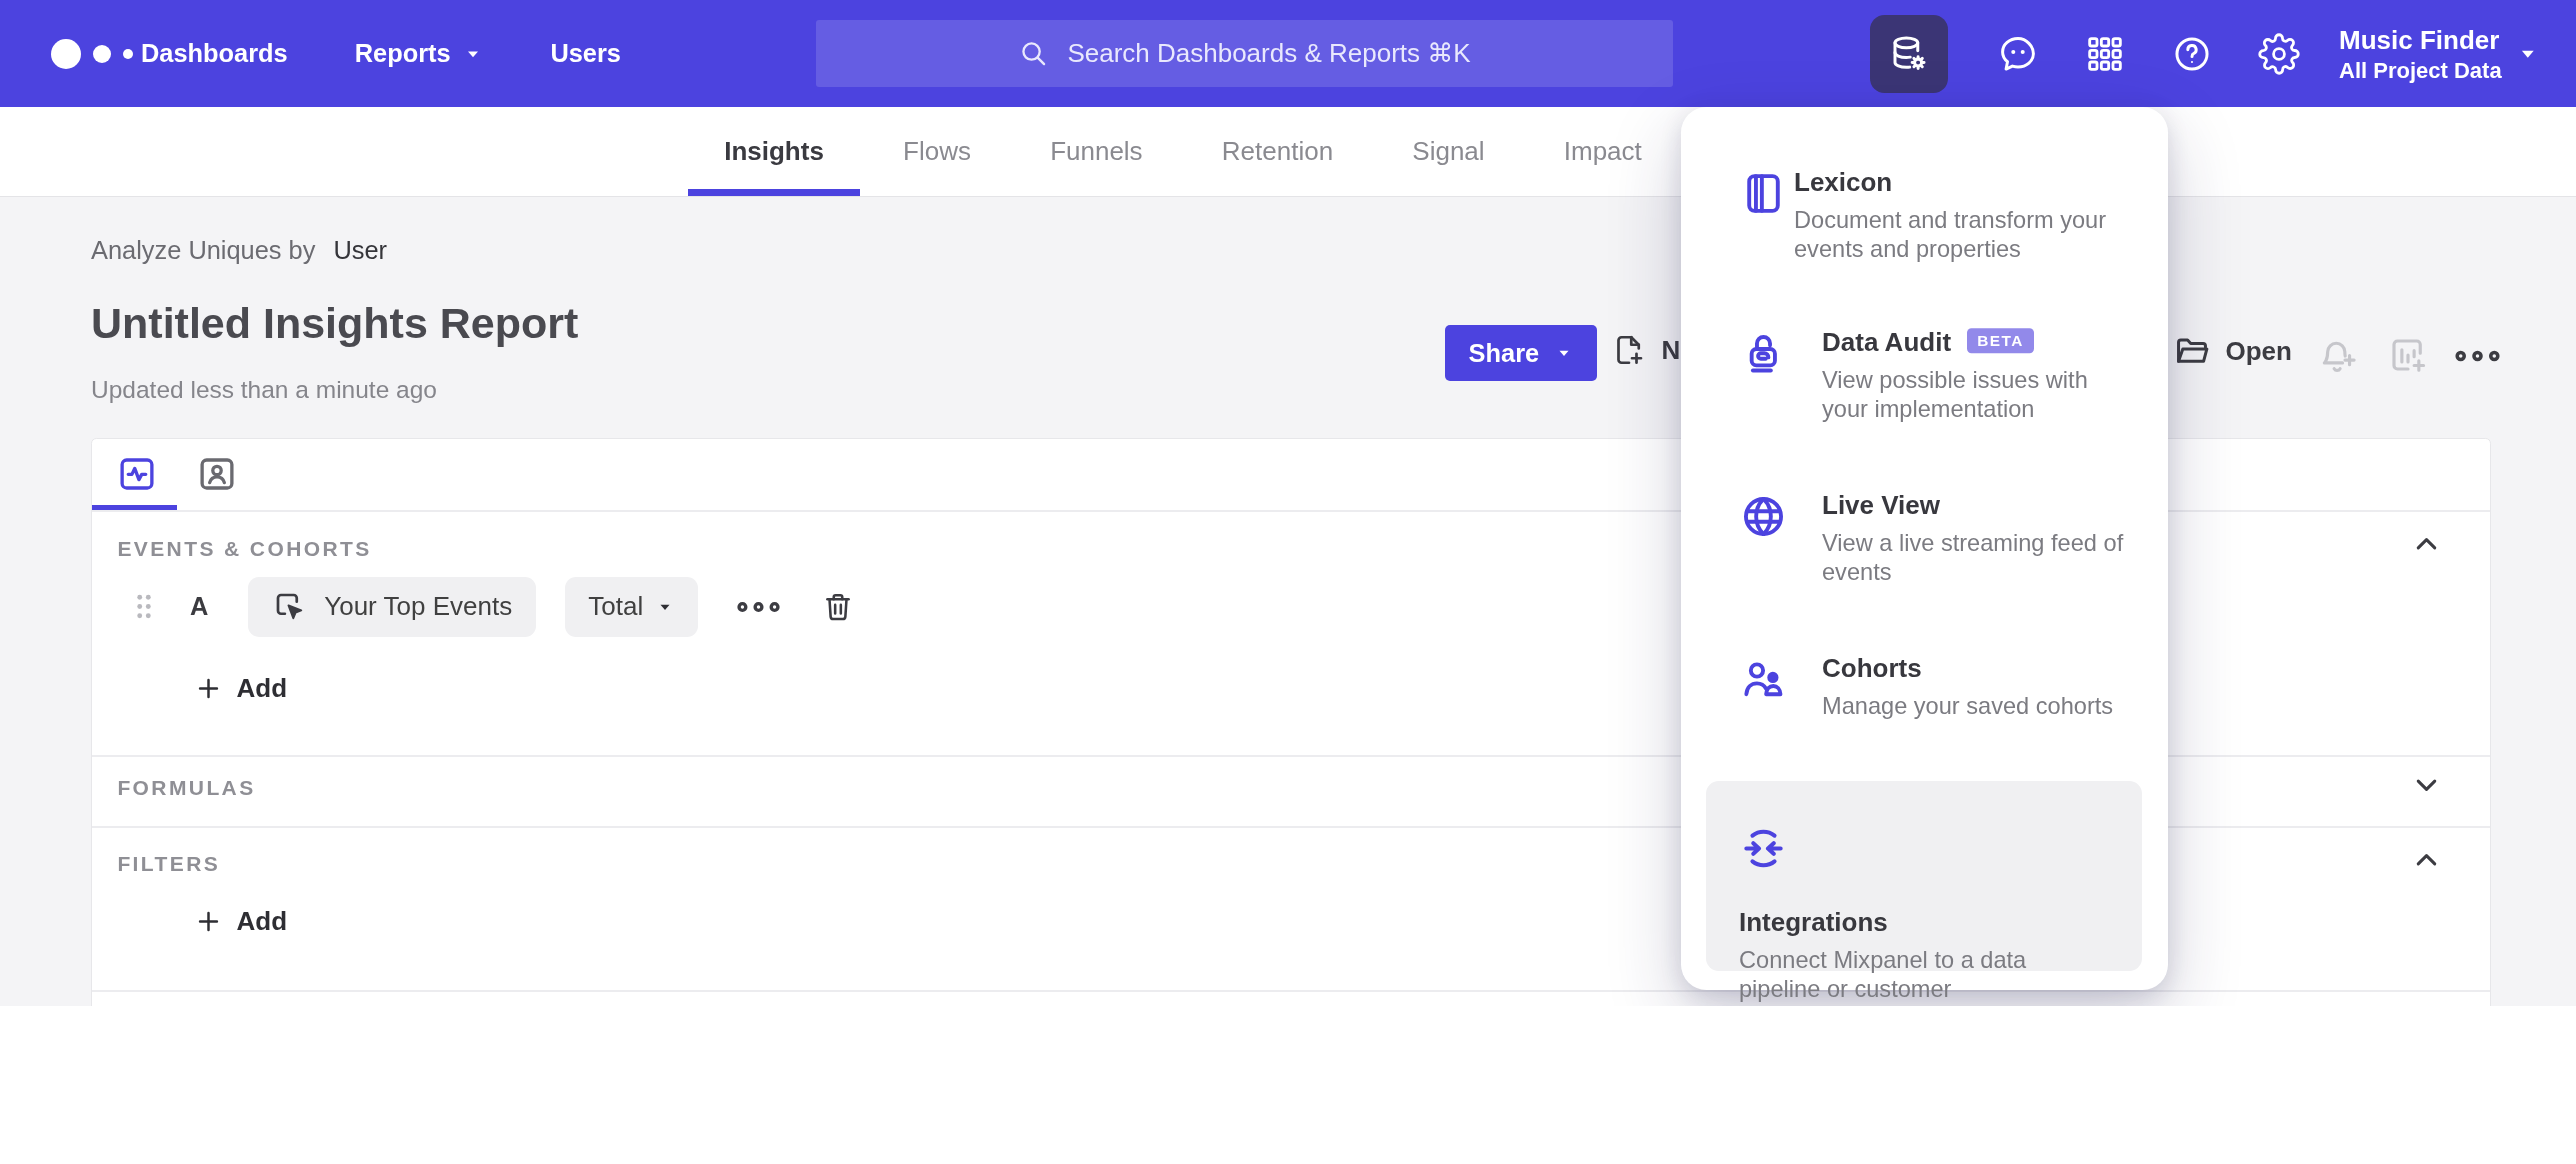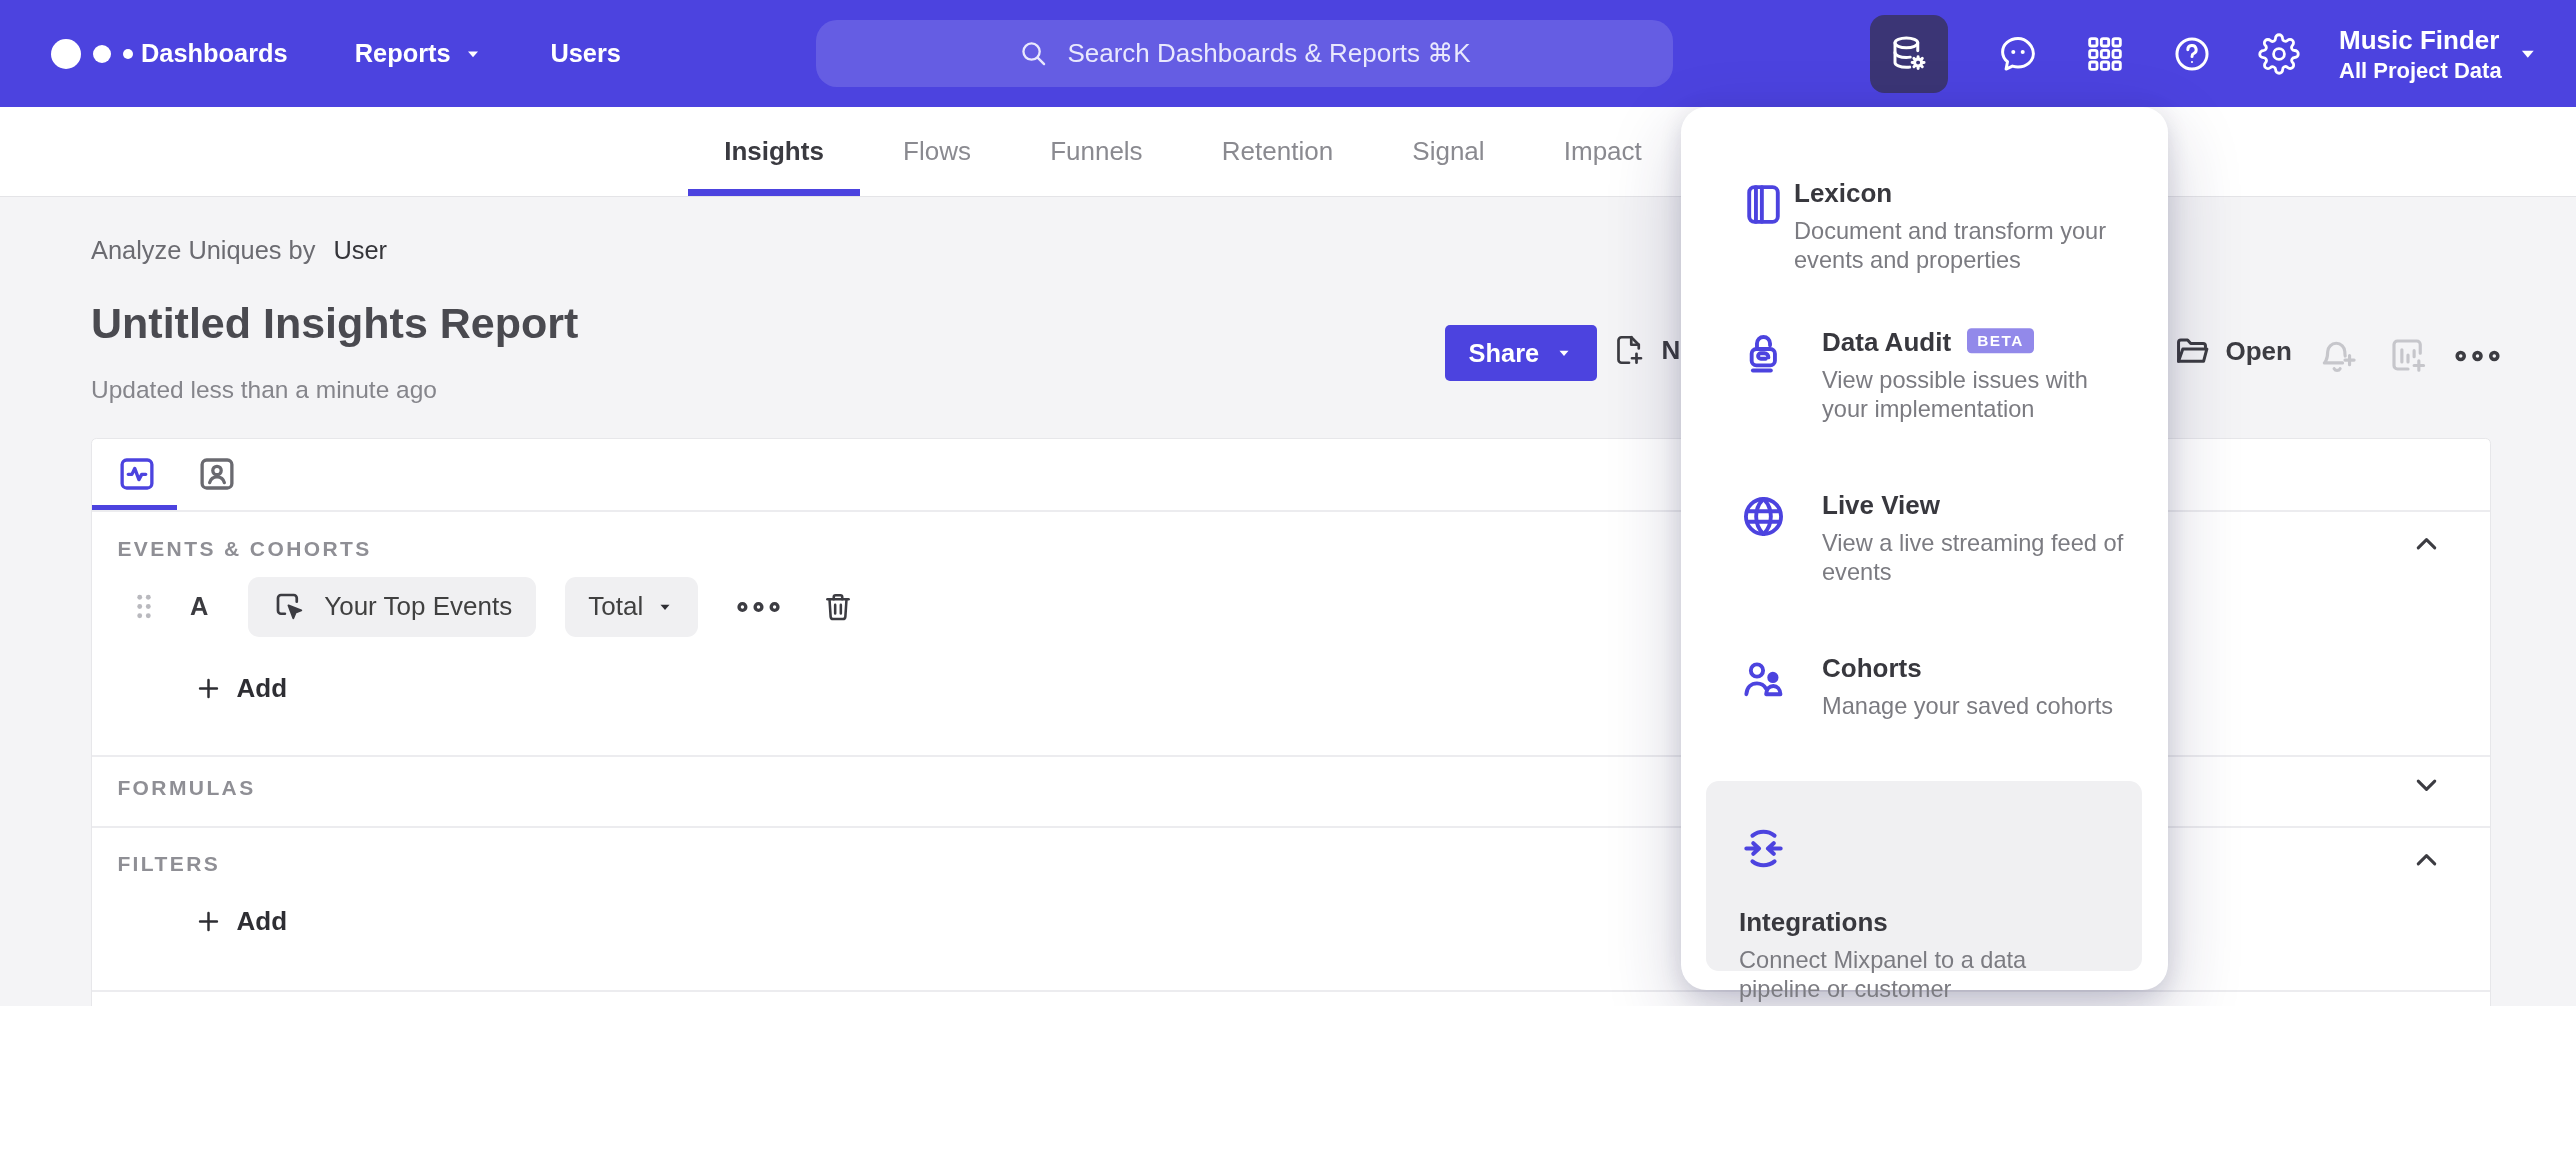--- a/index.html
+++ b/index.html
@@ -9,21 +9,21 @@
 
   
   .nav { position:absolute; top:0; left:0; right:0; height:107px; background:#4c43df; z-index:5; }
   .logo { position:absolute; left:51px; top:0; height:107px; display:flex; align-items:center; gap:11.8px; }
   .logo .d1 { width:30px; height:30px; border-radius:50%; background:#fff; }
   .logo .d2 { width:18px; height:18px; border-radius:50%; background:#fff; }
   .logo .d3 { width:10px; height:10px; border-radius:50%; background:#fff; }
   .nav-menu { position:absolute; left:141px; top:0; height:107px; display:flex; align-items:center; gap:67px; }
   .nav-item { color:#fff; font-size:25.4px; font-weight:600; display:flex; align-items:center; gap:12.7px; cursor:pointer; }
   .nav-item svg { display:block; }
-  .search { position:absolute; left:816px; top:20px; width:857px; height:67px; background:rgba(255,255,255,0.14); border-radius:21px; display:flex; align-items:center; justify-content:center; gap:18px; cursor:text; }
+  .search { position:absolute; left:816px; top:20px; width:857px; height:67px; background:rgba(255,255,255,0.14); border-radius:3px; display:flex; align-items:center; justify-content:center; gap:18px; cursor:text; }
   .search-text { color:#e9e8fd; font-size:26px; font-family:"Liberation Sans","DejaVu Sans",sans-serif; }
   .nav-right { position:absolute; right:23.6px; top:0; height:107px; display:flex; align-items:center; }
   .tile { width:78px; height:78px; border-radius:14.5px; background:#3b3575; display:flex; align-items:center; justify-content:center; margin-right:27px; }
   .nav-icon-btn { width:87px; display:flex; justify-content:center; color:#fff; cursor:pointer; }
   .project { margin-left:16.3px; margin-right:14.5px; color:#fff; text-align:left; cursor:pointer; }
   .project .p-name { font-size:26px; font-weight:700; line-height:33px; }
   .project .p-scope { font-size:22px; font-weight:700; line-height:27px; }
   .project-chevron { color:#fff; margin-right:12.7px; cursor:pointer; }
 
   
@@ -356,21 +356,21 @@
       <svg width="27" height="27" viewBox="0 0 24 24" fill="none" stroke="#2e2e33" stroke-width="2.2" stroke-linecap="round">
           <path d="M12 4.5v15M4.5 12h15"></path>
         </svg>
       <span>Add</span>
     </span>
   </div>
 
   <div class="menu">
     <div class="menu-hover-bg"></div>
 
-    <div class="menu-item" style="top:71px;gap:6px;">
+    <div class="menu-item" style="top:60px;gap:6px;">
       <span class="menu-icon">
         <svg width="49" height="49" viewBox="0 0 24 24" fill="none" stroke="currentColor" stroke-width="1.9" stroke-linecap="round" stroke-linejoin="round">
           <rect x="5" y="3.5" width="14" height="17" rx="2.6"></rect>
             <path d="M8.3 3.5v17M11.2 3.5v17"></path>
         </svg>
       </span>
       <span>
         <span class="menu-title">Lexicon</span>
         <div class="menu-desc">Document and transform your events and properties</div>
       </span>

